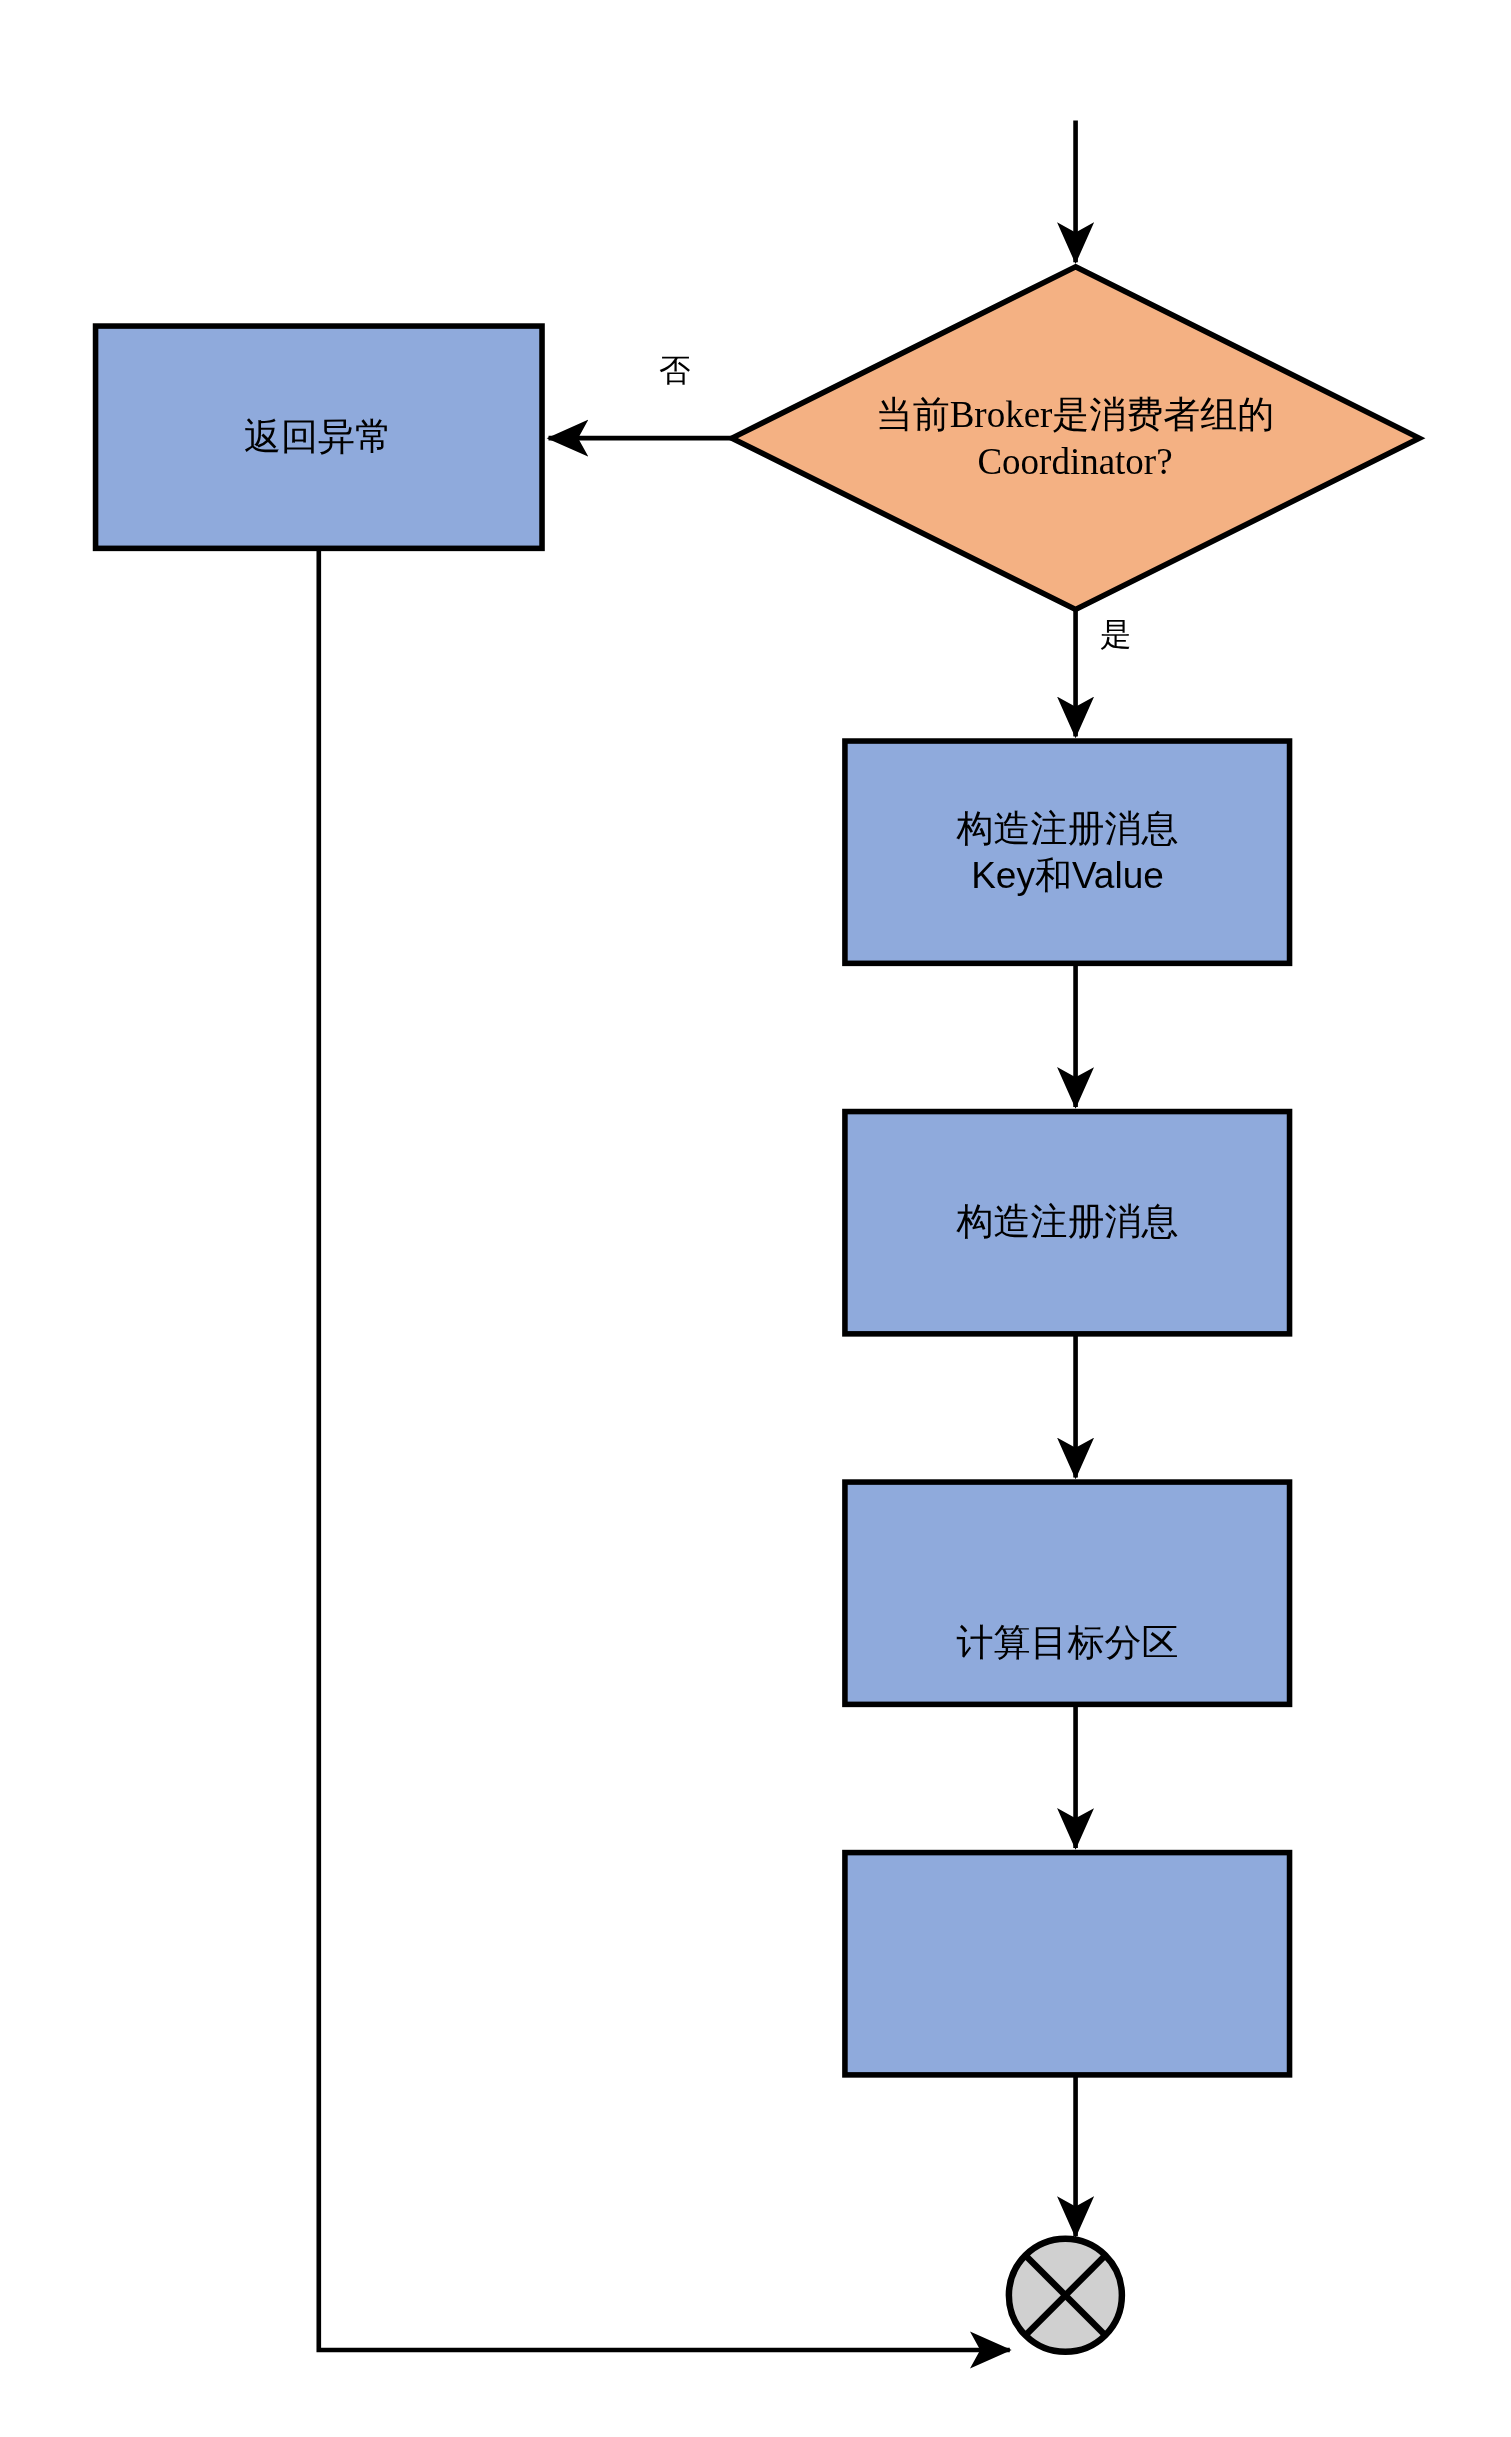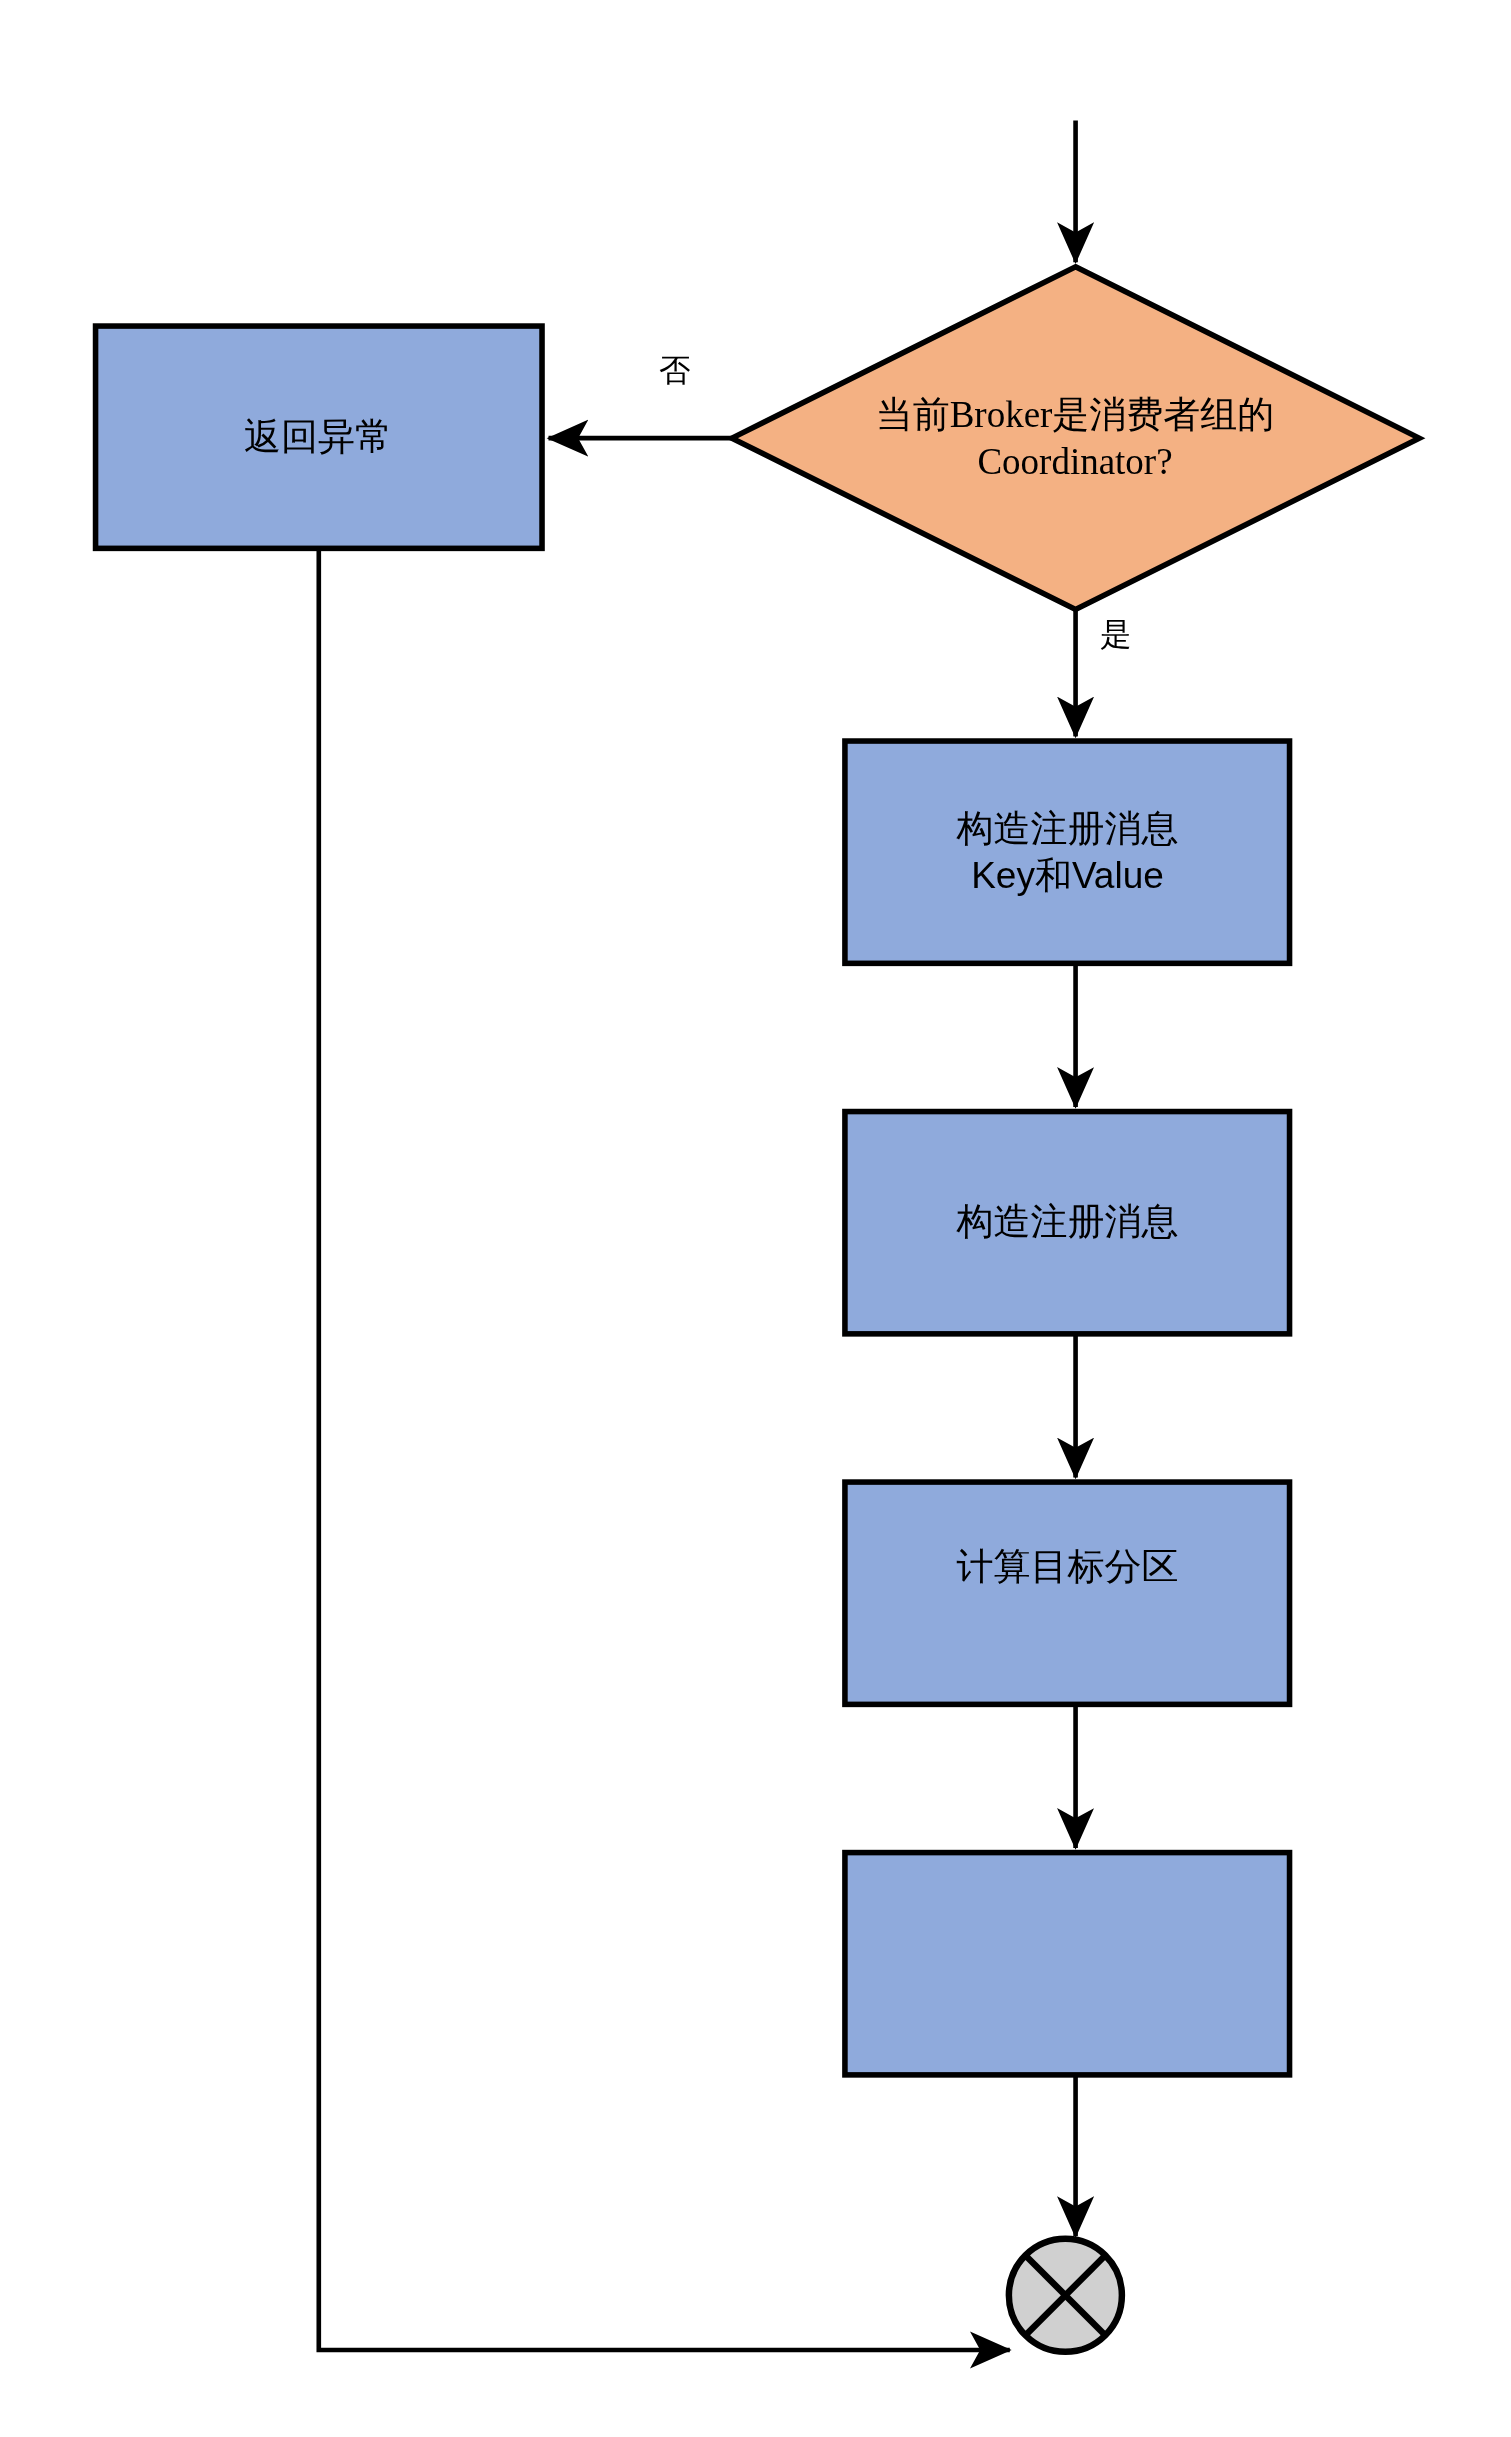--- a/index.html
+++ b/index.html
@@ -94,21 +94,21 @@
   <div class="node-label" style="left:95px; top:326px; width:446px; height:222px;">返回异常</div>
 
   <div class="node-label" style="left:802px; top:327px; width:546px; height:222px;font-family:Liberation Serif, serif;">当前Broker是消费者组的
 Coordinator?</div>
 
   <div class="node-label" style="left:845px; top:741px; width:445px; height:222px;">构造注册消息
 Key和Value</div>
 
   <div class="node-label" style="left:845px; top:1111px; width:445px; height:222px;">构造注册消息</div>
 
-  <div class="node-label" style="left:845px; top:1456px; width:445px; height:222px;">计算目标分区</div>
+  <div class="node-label" style="left:845px; top:1532px; width:445px; height:222px;">计算目标分区</div>
 
 
   <div class="edge-label" style="left:659px; top:355px;">否</div>
 
   <div class="edge-label" style="left:1100px; top:619px;">是</div>
 
 </div>
 
 
 </body></html>

